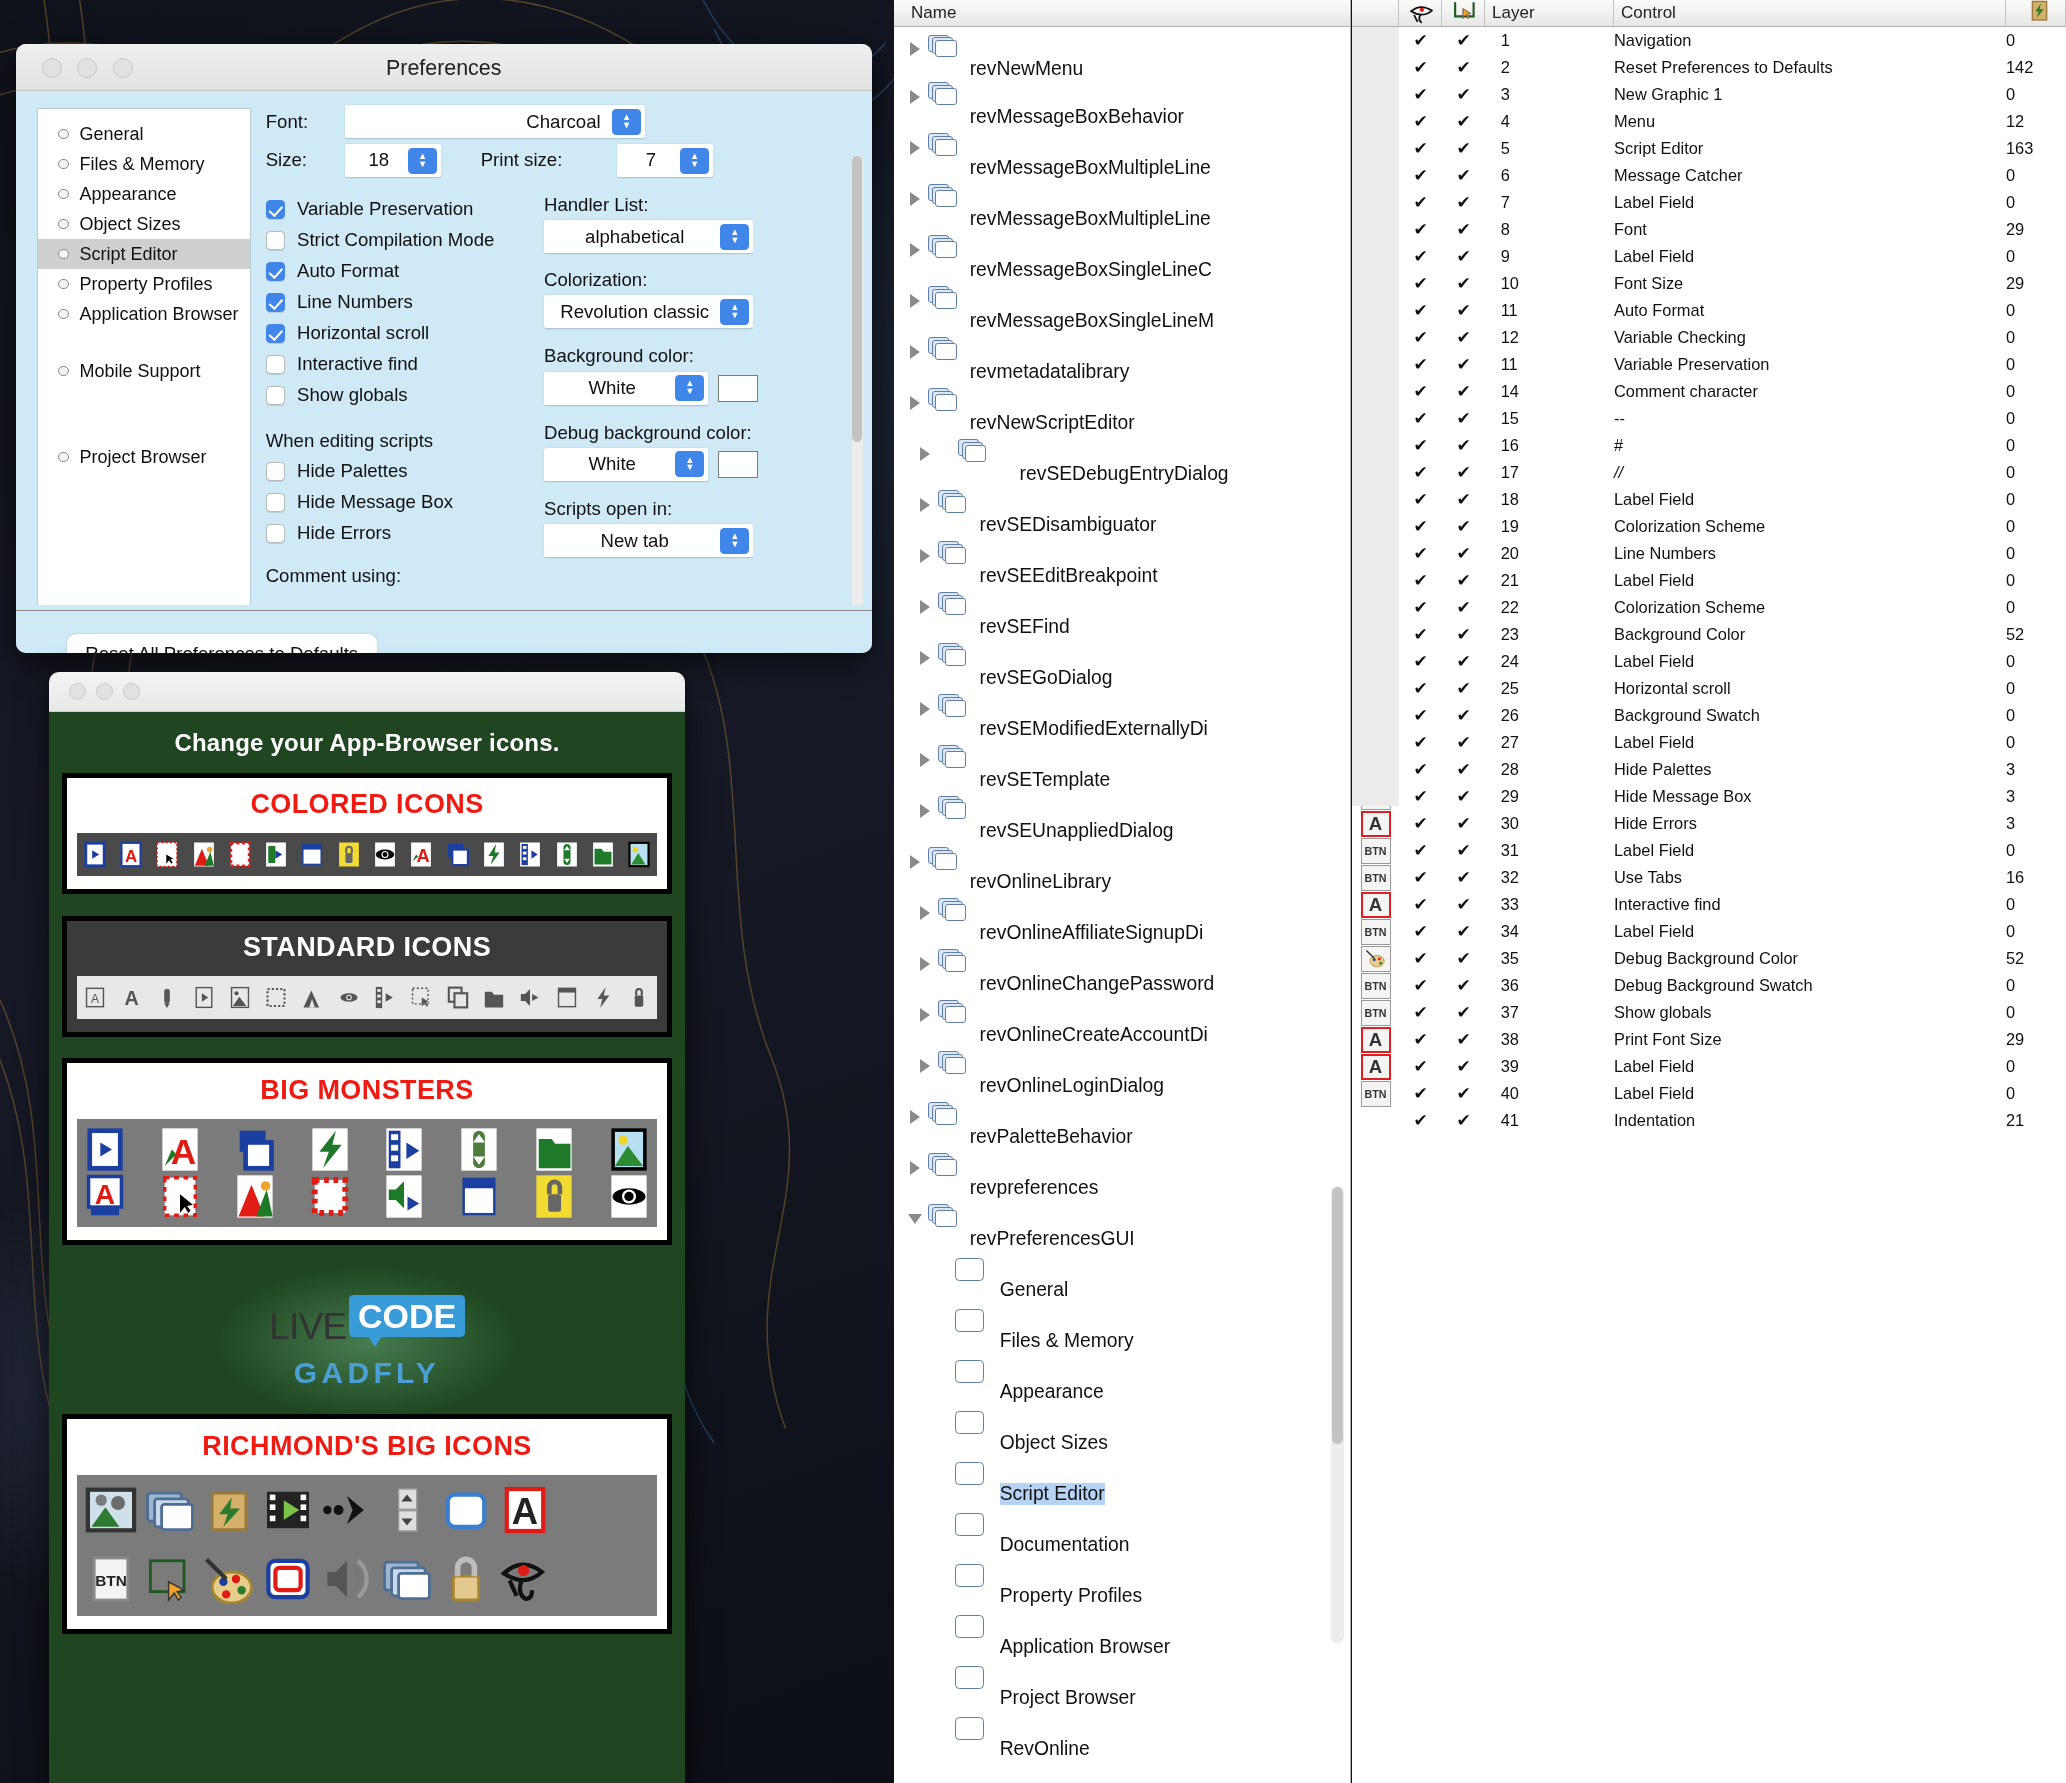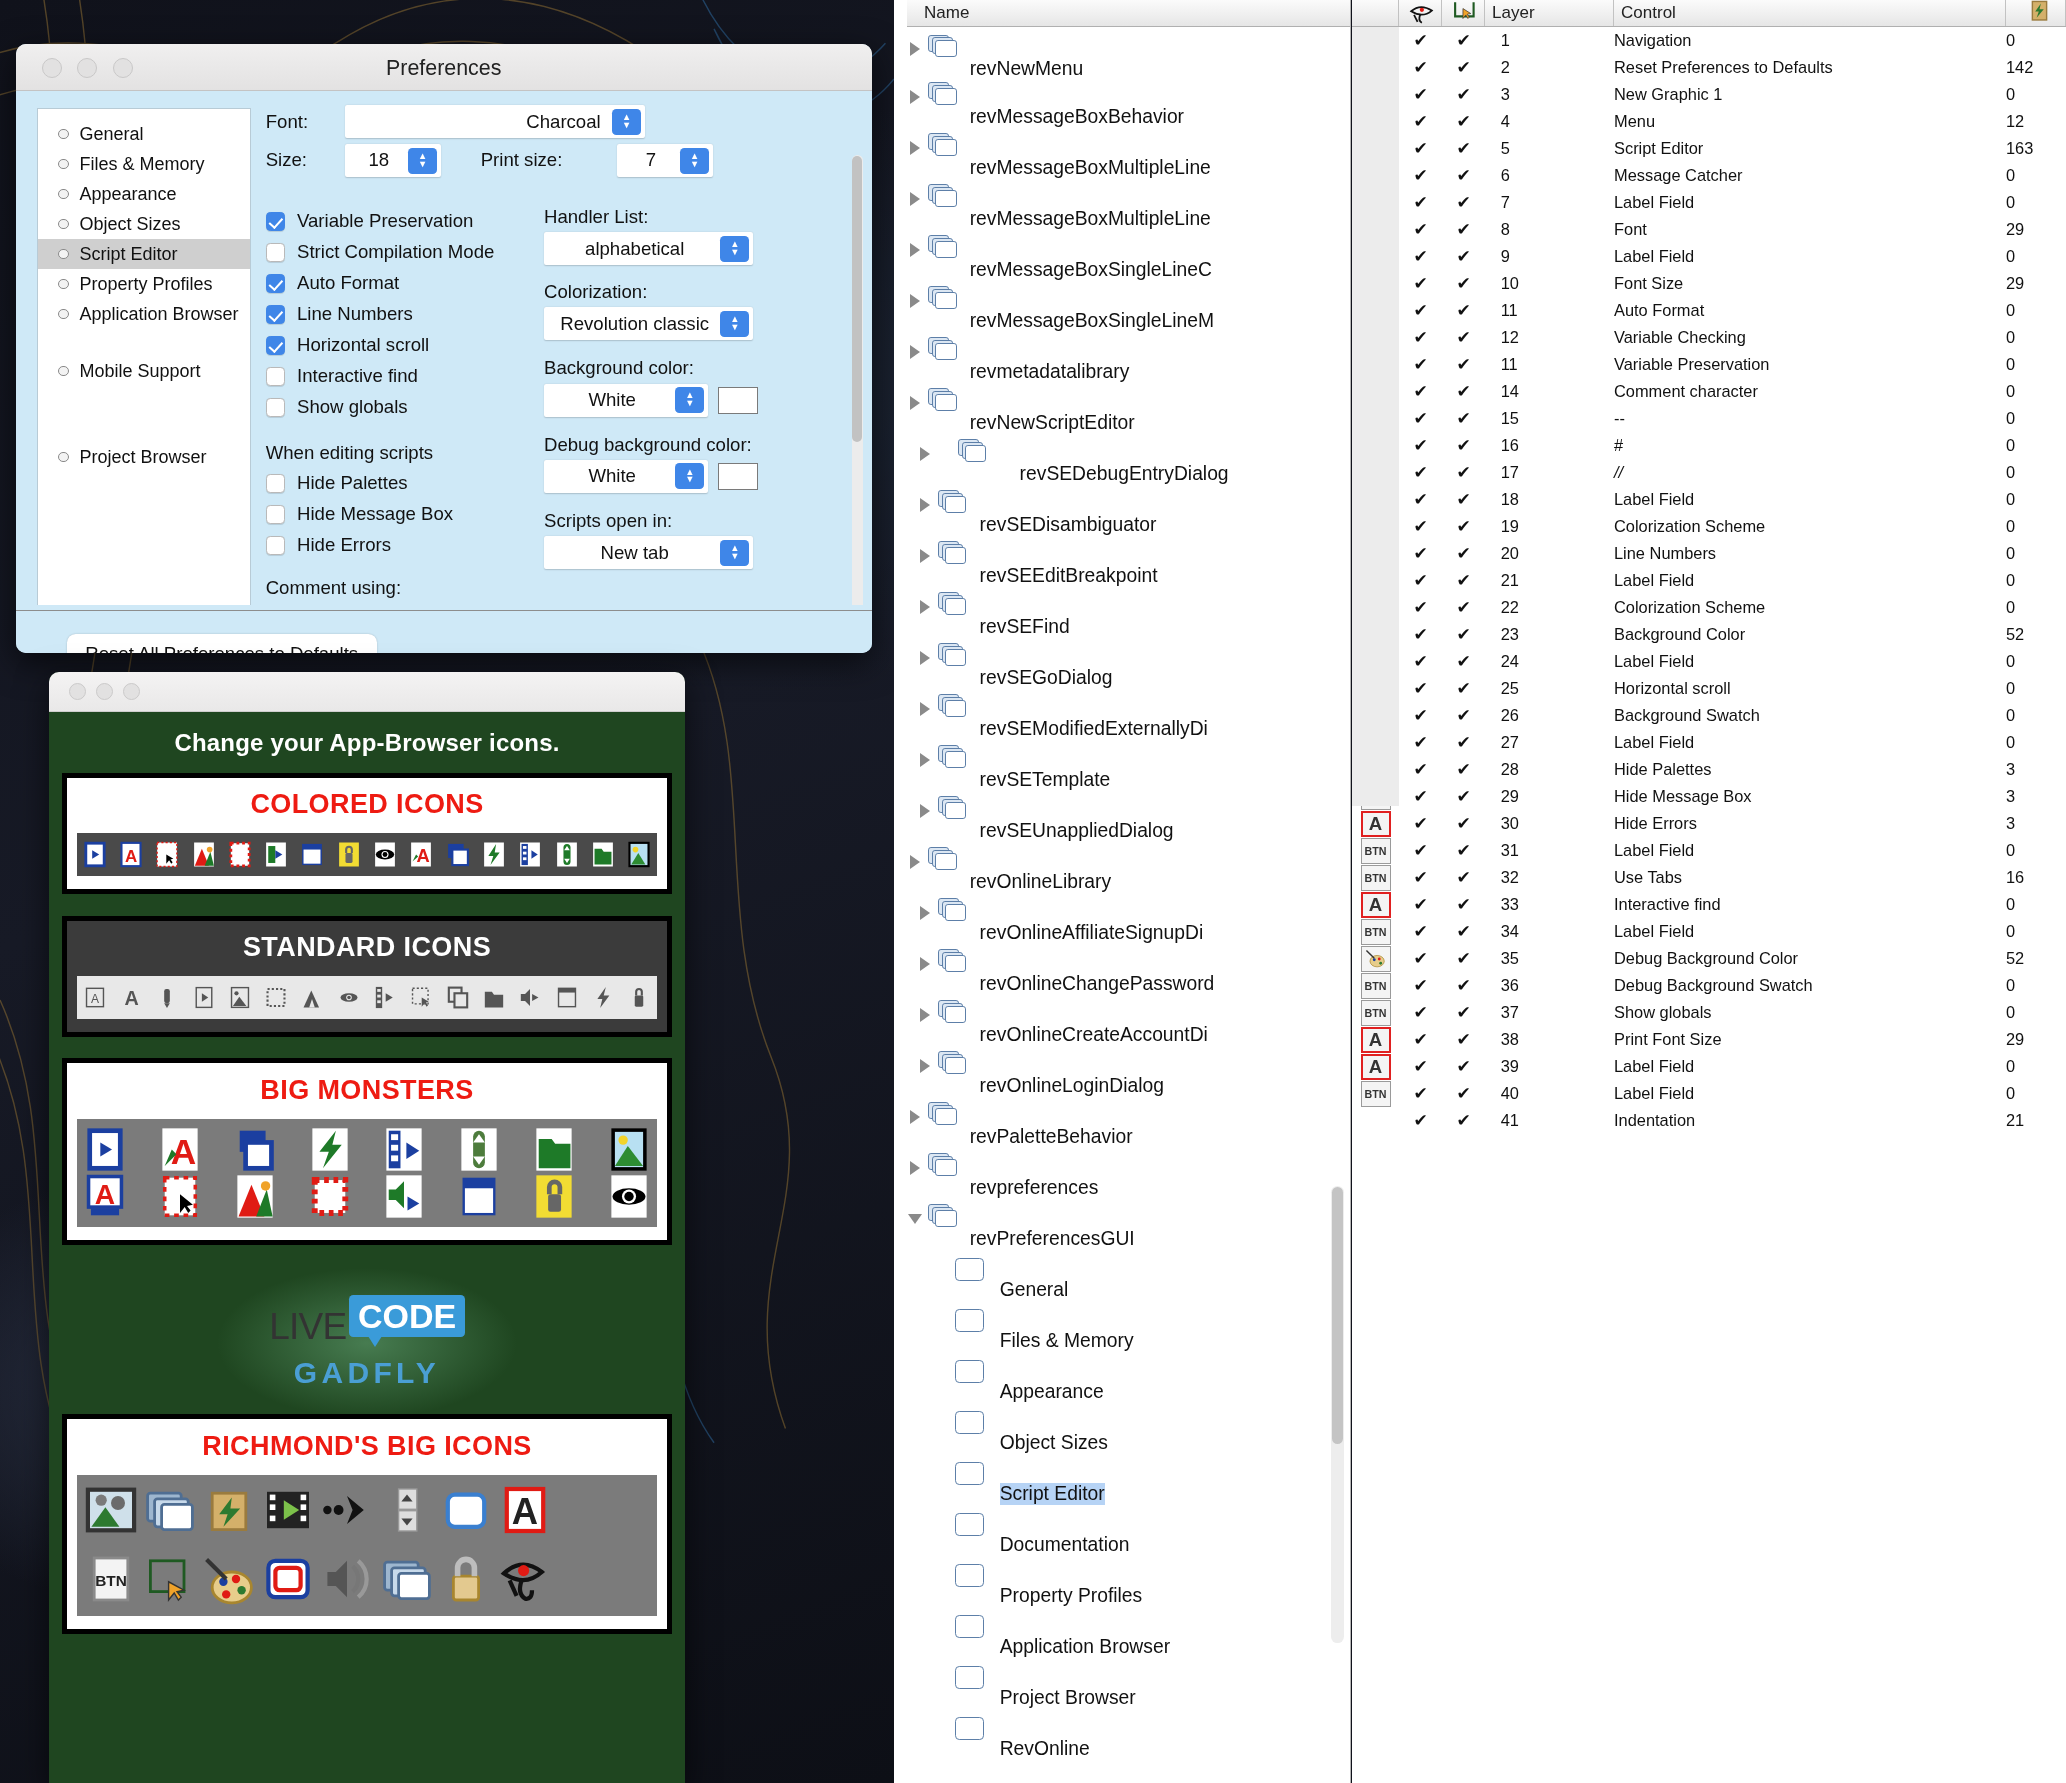--- a/index.html
+++ b/index.html
@@ -163,21 +163,21 @@
      margin-top:8.6px; font-weight:bold;}
 
   
   #browser {
     position:absolute; left:894px; top:0; width:457px; height:1783px;
     background:#fff; border-right:0.7px solid #b4b4b4;
   }
   #tree-header {
     height:27px; background:linear-gradient(#fbfbfb,#e6e6e6);
     border-bottom:0.7px solid #b0b0b0; display:flex; align-items:center;
-    padding-left:17px; font-size:17px; color:#222;margin-left:13px;
+    padding-left:17px; font-size:17px; color:#222;
   }
   #tree-body { position:absolute; top:27px; left:0; right:0; bottom:0; overflow:hidden;}
   .tnode { height:51px; display:flex; align-items:center; padding-left:7.1px; }
   .tw { width:27px; flex:0 0 auto; display:flex; align-items:center; justify-content:center;}
   .tri { width:0;height:0;border-left:10.7px solid #8a8a8a;
      border-top:7.1px solid transparent;border-bottom:7.1px solid transparent;}
   .tri.down { border-left:7.1px solid transparent; border-right:7.1px solid transparent;
      border-top:10.7px solid #8a8a8a; border-bottom:0;}
   .tname { font-size:19.3px; color:#111; white-space:nowrap;margin-top:40px; }
   .tname.hl { background:#b6d3f5; }
@@ -321,21 +321,21 @@
           <span class="lbl" style="width:79px">Font:</span>
           <div class="popup" style="width:300px; justify-content:flex-end; padding-right:44px;">
             <span>Charcoal</span>
             <span class="stepper">
                 <span>▲</span>
                 <span>▼</span>
               </span>
           </div>
         </div>
 
-        <div class="row" style="margin-bottom:29px;">
+        <div class="row" style="margin-bottom:17px;">
           <span class="lbl" style="width:79px">Size:</span>
           <div class="popup" style="width:96px;">
             <span>18</span>
             <span class="stepper">
                 <span>▲</span>
                 <span>▼</span>
               </span>
           </div>
           <span class="lbl" style="margin-left:40px; width:136px">Print size:</span>
           <div class="popup" style="width:96px;">

